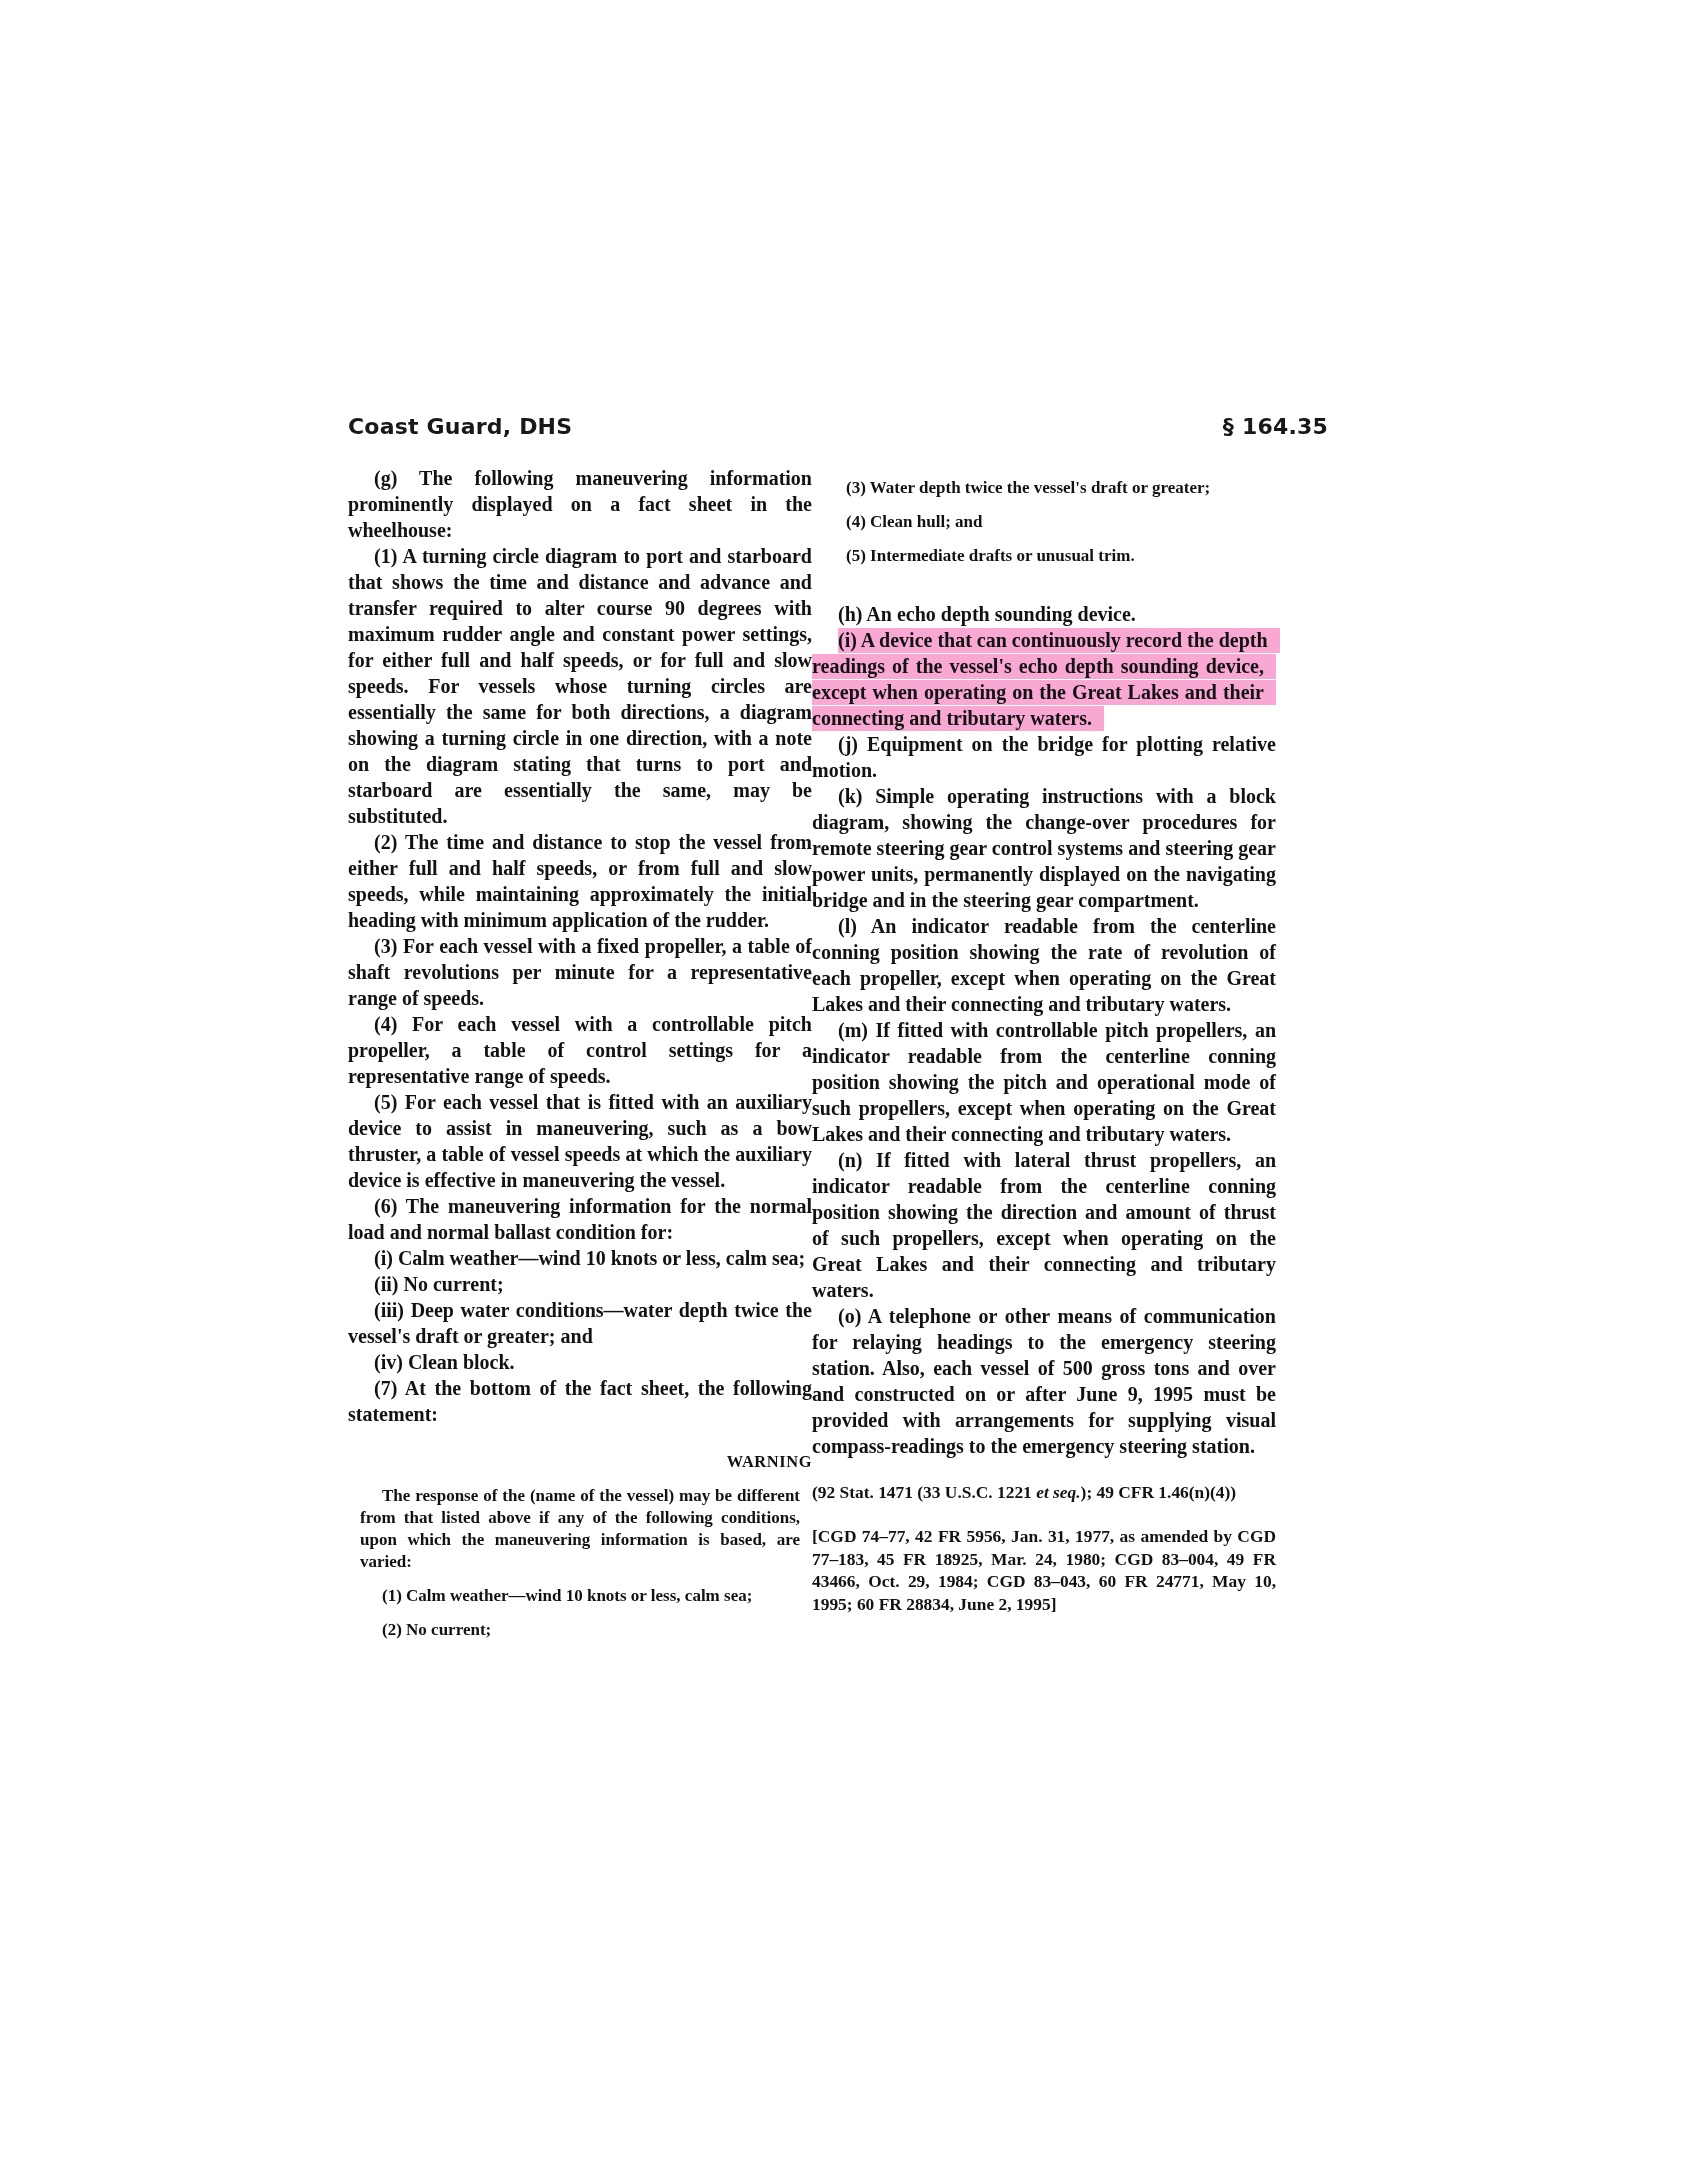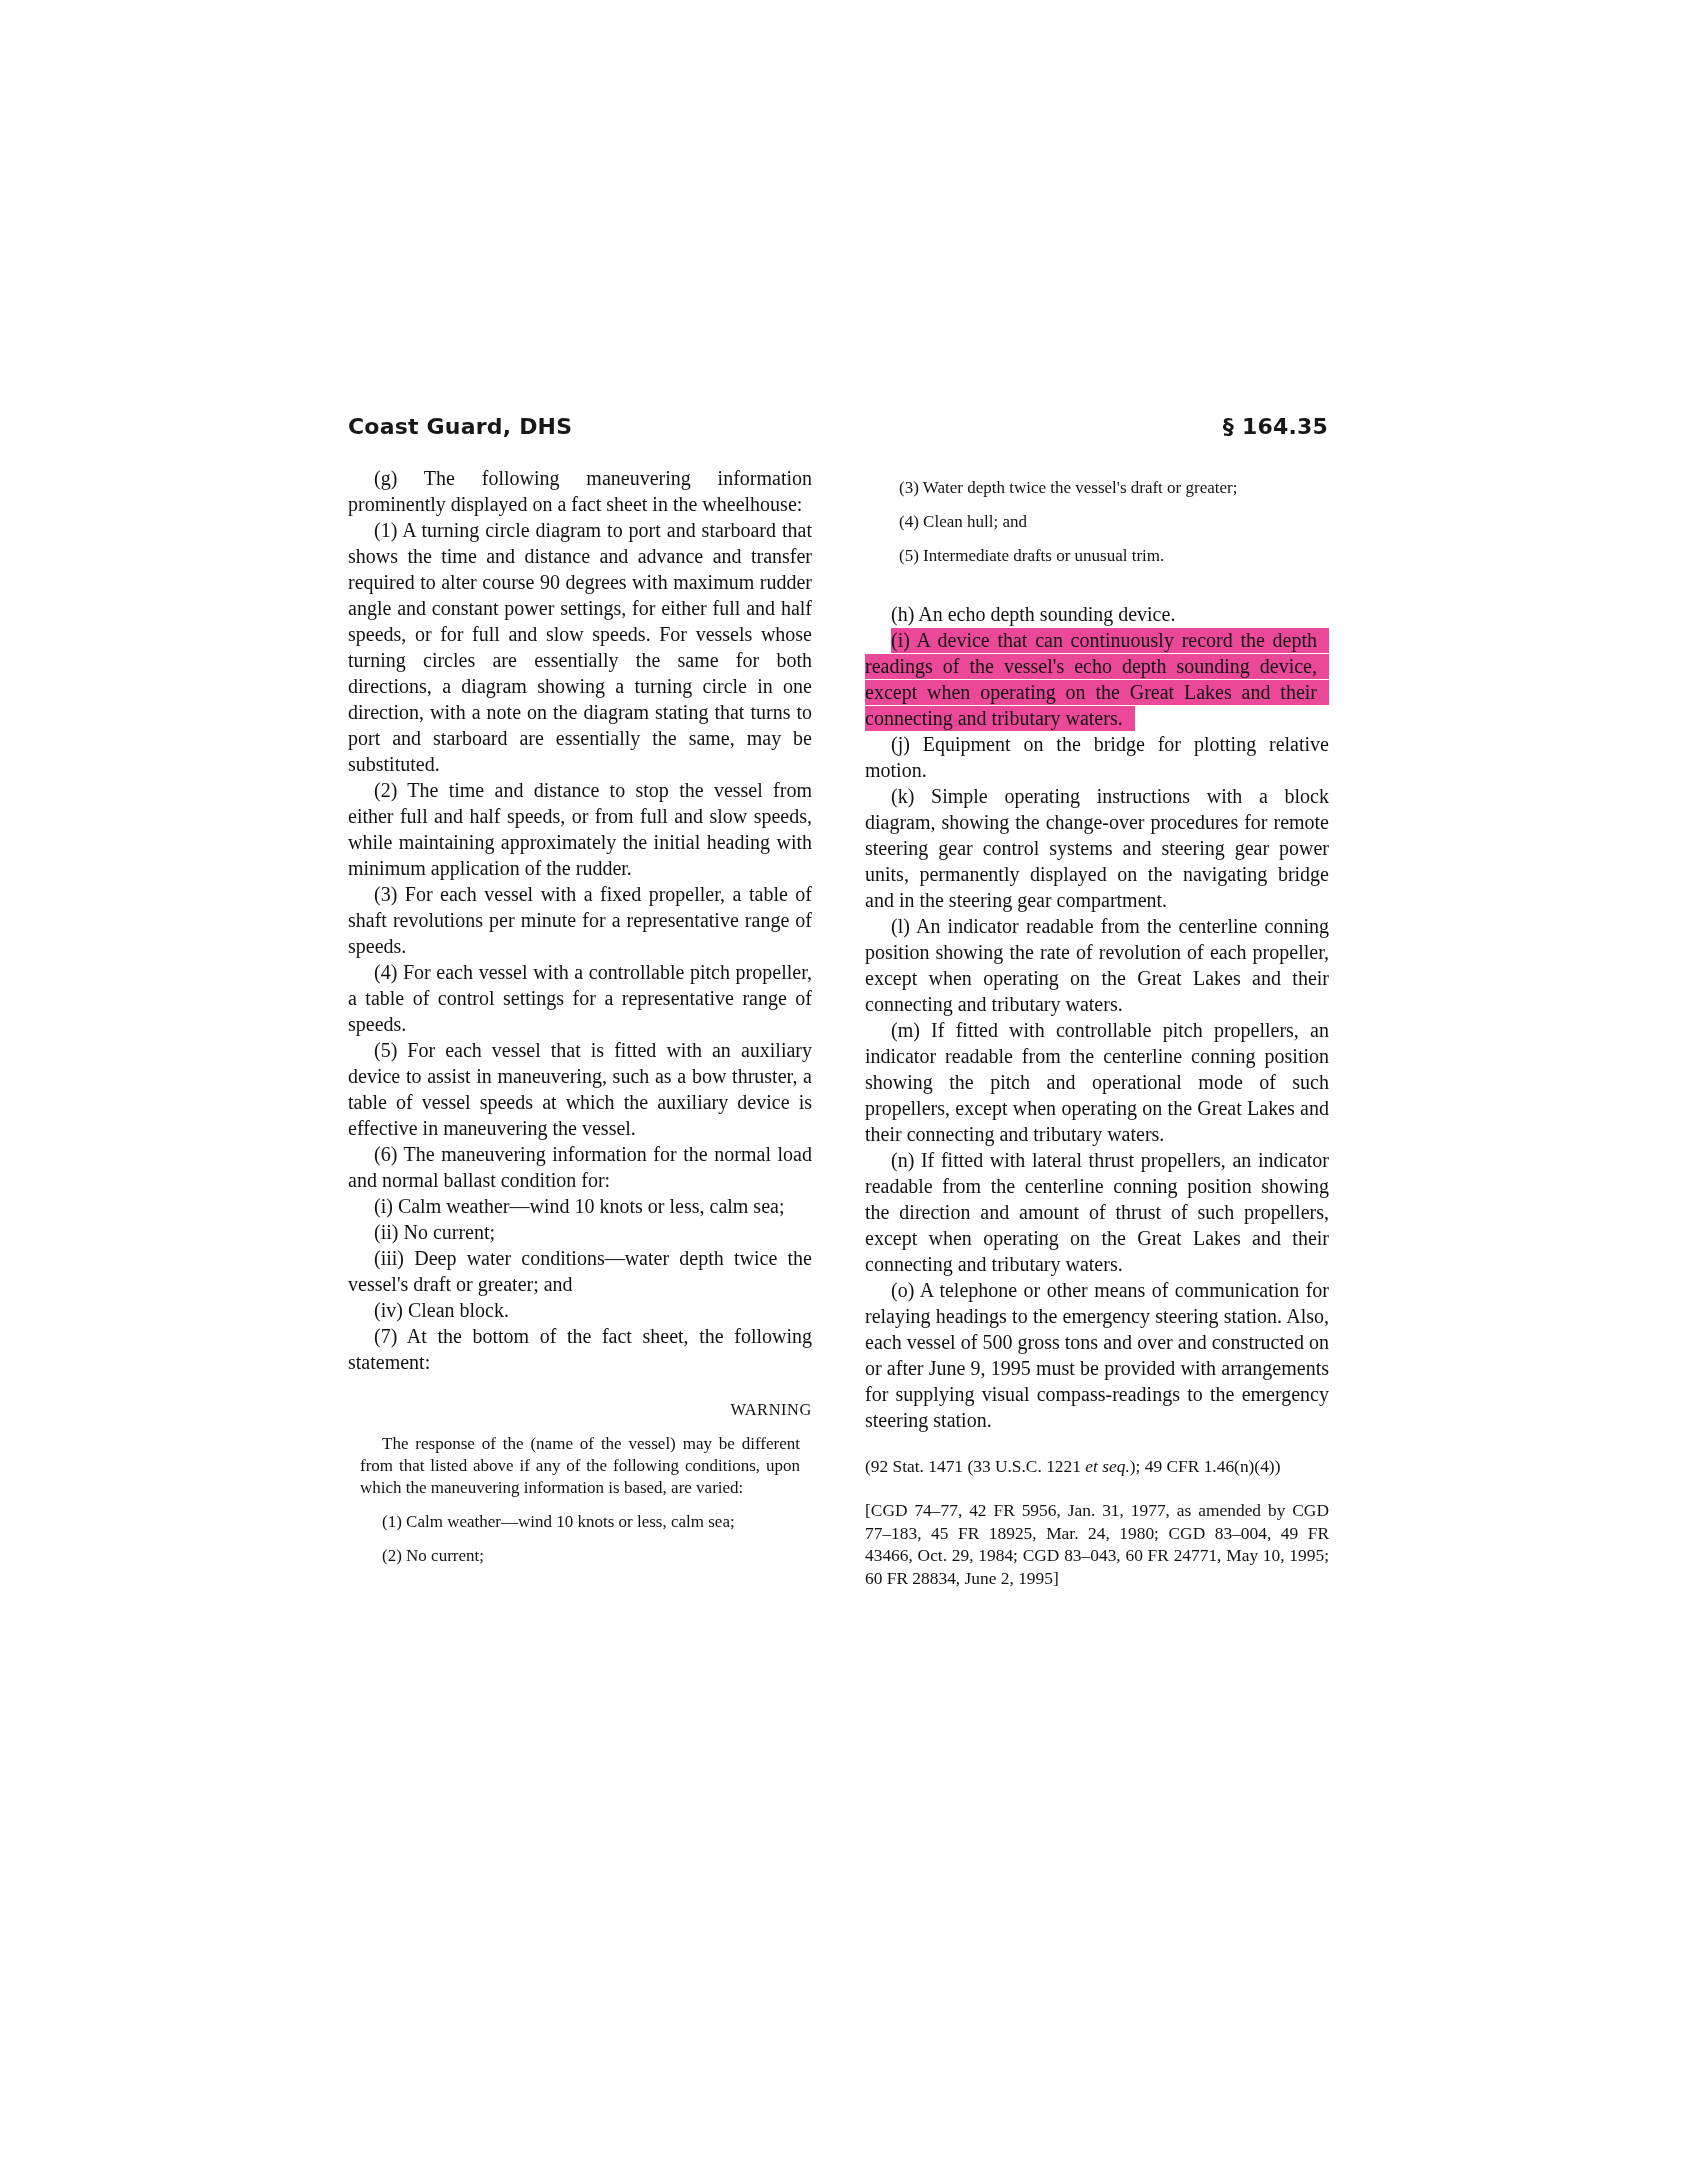--- a/index.html
+++ b/index.html
@@ -37,21 +37,21 @@
     letter-spacing: 0.2px;
   }
 
   
   .columns {
     position: absolute;
     left: 348px;
     top: 465px;
     width: 982px;
     display: flex;
-    gap: 53px;
+    font-weight: bold;
   }
   .col {
     width: 464px;
     font-size: 20px;
     line-height: 26px;
     text-align: justify;
     text-justify: inter-word;
     hyphens: none;
   }
   .col p {
@@ -88,21 +88,21 @@
     line-height: 22.4px;
     text-align: justify;
     text-align-last: left;
     margin-top: 22px;
   }
   .cite p { margin: 0; text-indent: 0; }
   .cite i { font-style: italic; }
 
   
   .hl {
-    background-color: #ec4899;
+    background-color: #f9a8d4;
     box-decoration-break: clone;
     -webkit-box-decoration-break: clone;
     padding: 1px 12px 2px 0;
   }
 
   
   .folio {
     position: absolute;
     top: 1872px;
     left: 0;

